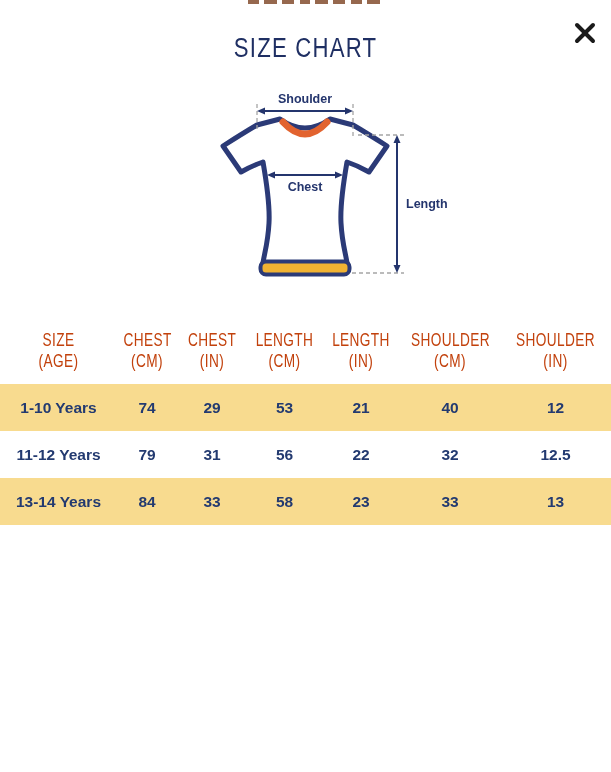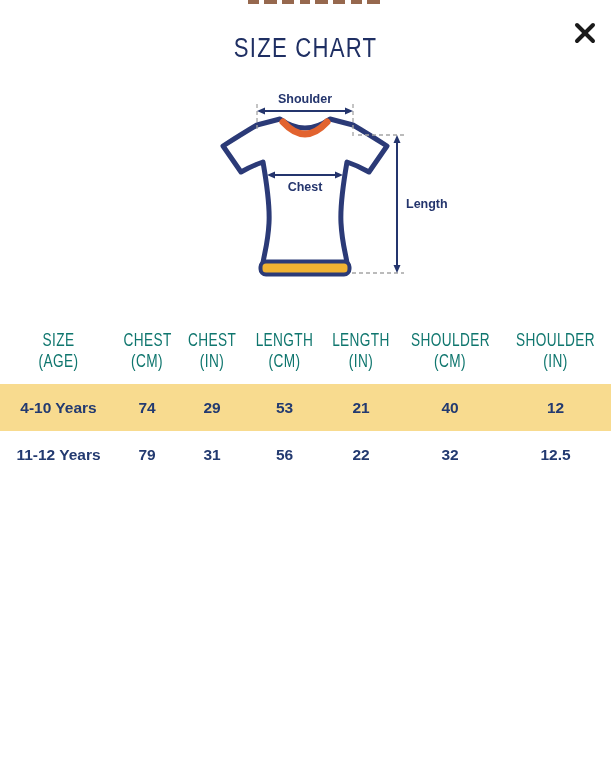--- a/index.html
+++ b/index.html
@@ -80,21 +80,21 @@
   .size-table {
     position: absolute;
     top: 316px; left: 0;
     width: 611px;
     border-collapse: collapse;
     table-layout: fixed;
   }
   .size-table th {
     vertical-align: bottom;
     padding: 14px 0 12px 0;
-    color: #0f766e;
+    color: #c2410c;
     font-weight: 500;
   }
   .size-table th .cond {
     display: block;
     transform: scaleX(0.78);
     transform-origin: center;
     font-size: 17.5px;
     line-height: 21px;
     letter-spacing: 0.5px;
     white-space: nowrap;
@@ -224,33 +224,42 @@
           <span class="cond">(CM)</span>
         </th>
         <th>
           <span class="cond">SHOULDER</span>
           <span class="cond">(IN)</span>
         </th>
       </tr>
     </thead>
     <tbody>
       <tr>
-        <td>4-10 Years</td>
+        <td>1-10 Years</td>
         <td>74</td>
         <td>29</td>
         <td>53</td>
         <td>21</td>
         <td>40</td>
         <td>12</td>
       </tr>
       <tr>
         <td>11-12 Years</td>
         <td>79</td>
         <td>31</td>
         <td>56</td>
         <td>22</td>
         <td>32</td>
         <td>12.5</td>
       </tr>
+      <tr>
+        <td>13-14 Years</td>
+        <td>84</td>
+        <td>33</td>
+        <td>58</td>
+        <td>23</td>
+        <td>33</td>
+        <td>13</td>
+      </tr>
     </tbody>
   </table>
 
 </div>
 
 </body></html>

